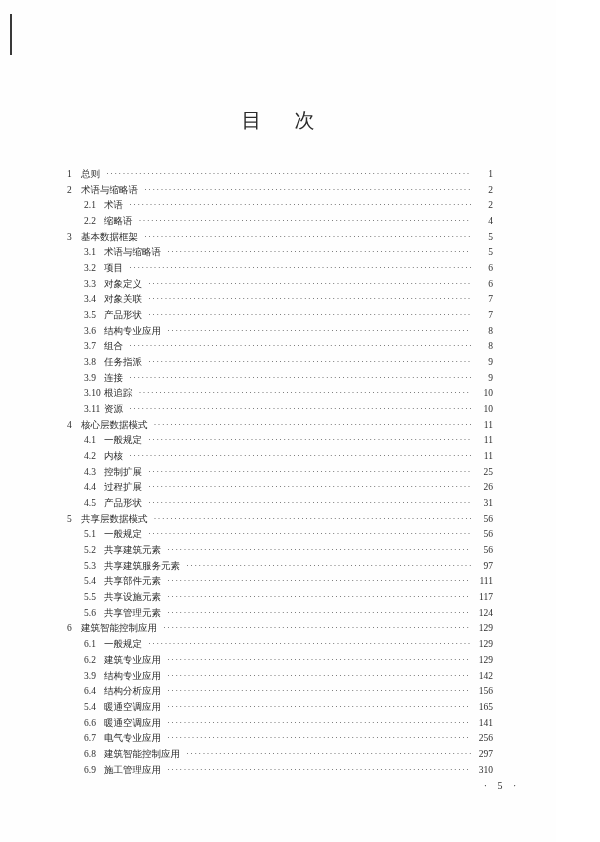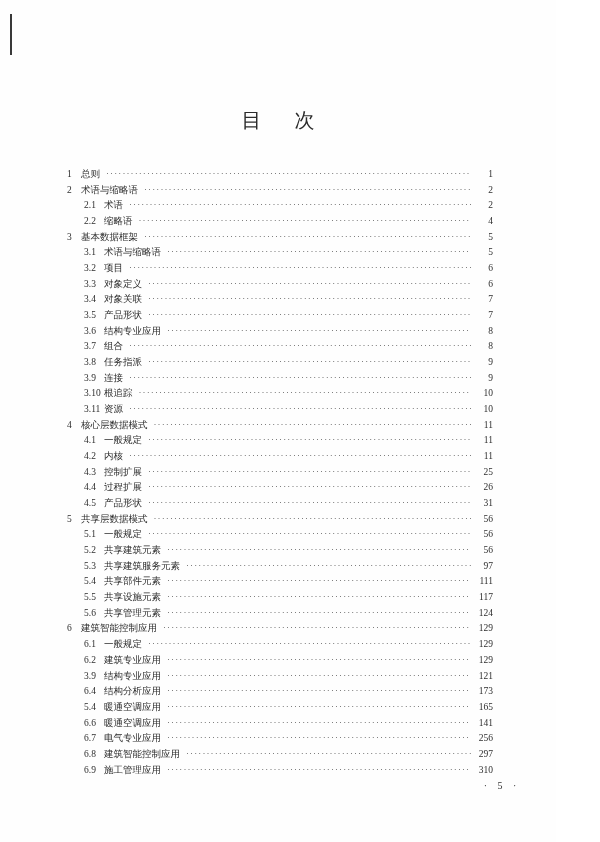--- a/index.html
+++ b/index.html
@@ -294,27 +294,27 @@
       <div class="toc-row lvl2">
         <span class="num">6.2</span>
         <span class="label">建筑专业应用</span>
         <span class="dots">····························································································································································································································</span>
         <span class="pgnum">129</span>
       </div>
       <div class="toc-row lvl2">
         <span class="num">3.9</span>
         <span class="label">结构专业应用</span>
         <span class="dots">····························································································································································································································</span>
-        <span class="pgnum">121</span>
+        <span class="pgnum">142</span>
       </div>
       <div class="toc-row lvl2">
         <span class="num">6.4</span>
         <span class="label">结构分析应用</span>
         <span class="dots">····························································································································································································································</span>
-        <span class="pgnum">173</span>
+        <span class="pgnum">156</span>
       </div>
       <div class="toc-row lvl2">
         <span class="num">5.4</span>
         <span class="label">暖通空调应用</span>
         <span class="dots">····························································································································································································································</span>
         <span class="pgnum">165</span>
       </div>
       <div class="toc-row lvl2">
         <span class="num">6.6</span>
         <span class="label">暖通空调应用</span>

